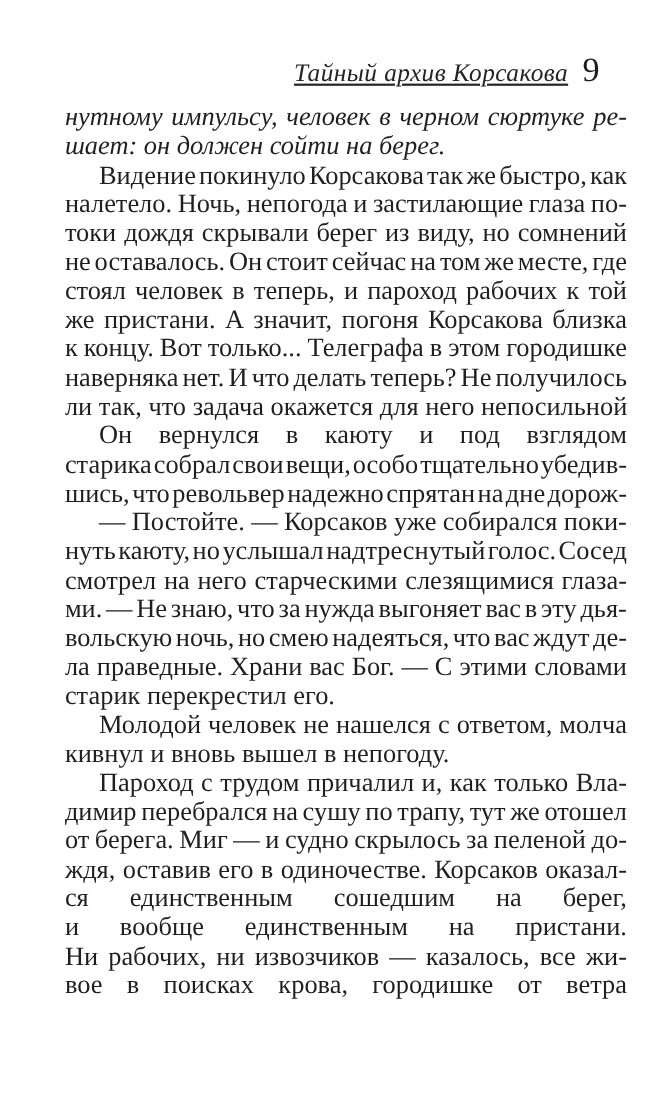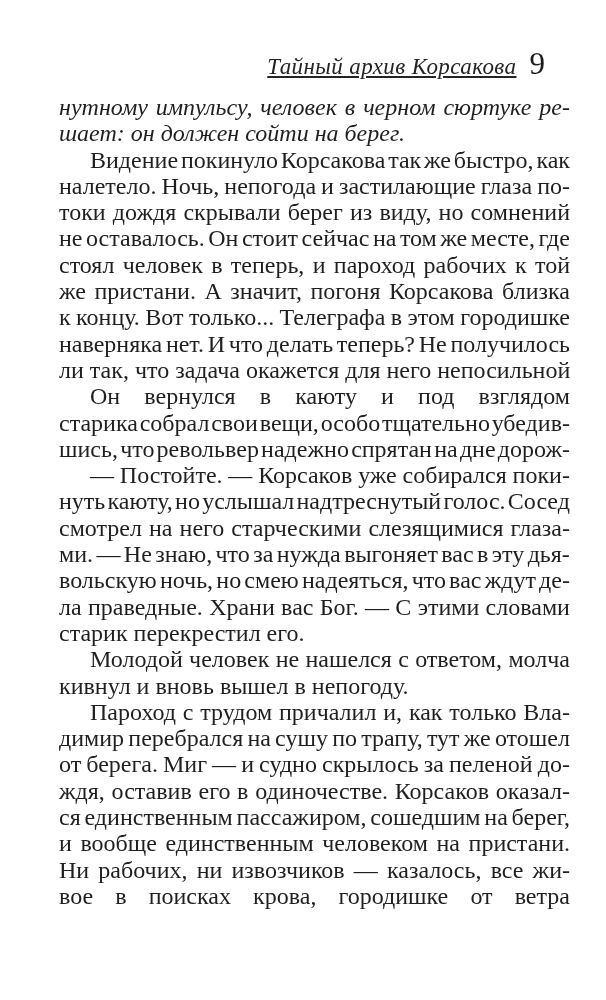--- a/index.html
+++ b/index.html
@@ -323,30 +323,28 @@
         <span>оставив</span>
         <span>его</span>
         <span>в</span>
         <span>одиночестве.</span>
         <span>Корсаков</span>
         <span>оказал-</span>
       </div>
       <div class="line justified">
         <span>ся</span>
         <span>единственным</span>
-        <span>пассажиром,</span>
         <span>сошедшим</span>
         <span>на</span>
         <span>берег,</span>
       </div>
       <div class="line justified">
         <span>и</span>
         <span>вообще</span>
         <span>единственным</span>
-        <span>человеком</span>
         <span>на</span>
         <span>пристани.</span>
       </div>
       <div class="line justified">
         <span>Ни</span>
         <span>рабочих,</span>
         <span>ни</span>
         <span>извозчиков</span>
         <span>—</span>
         <span>казалось,</span>

